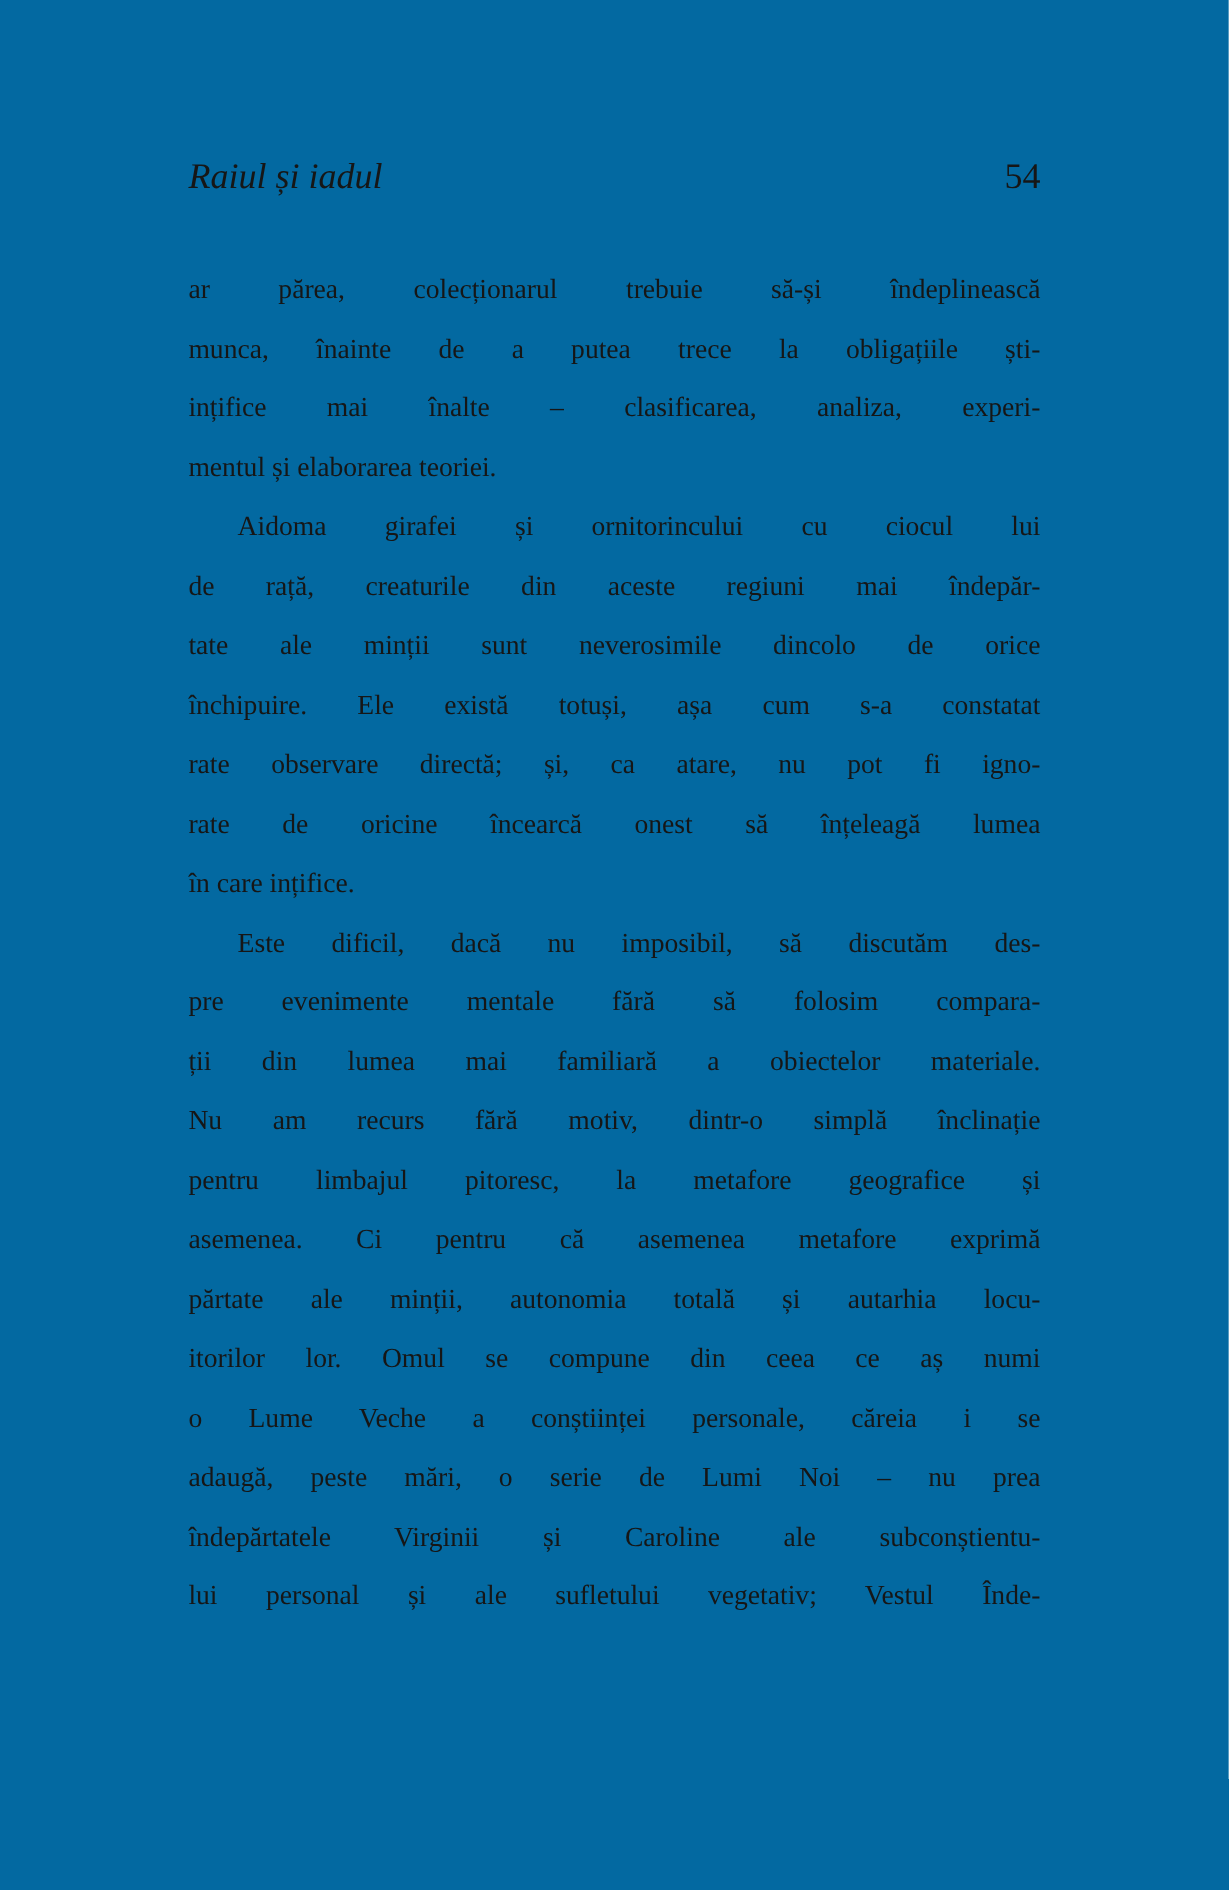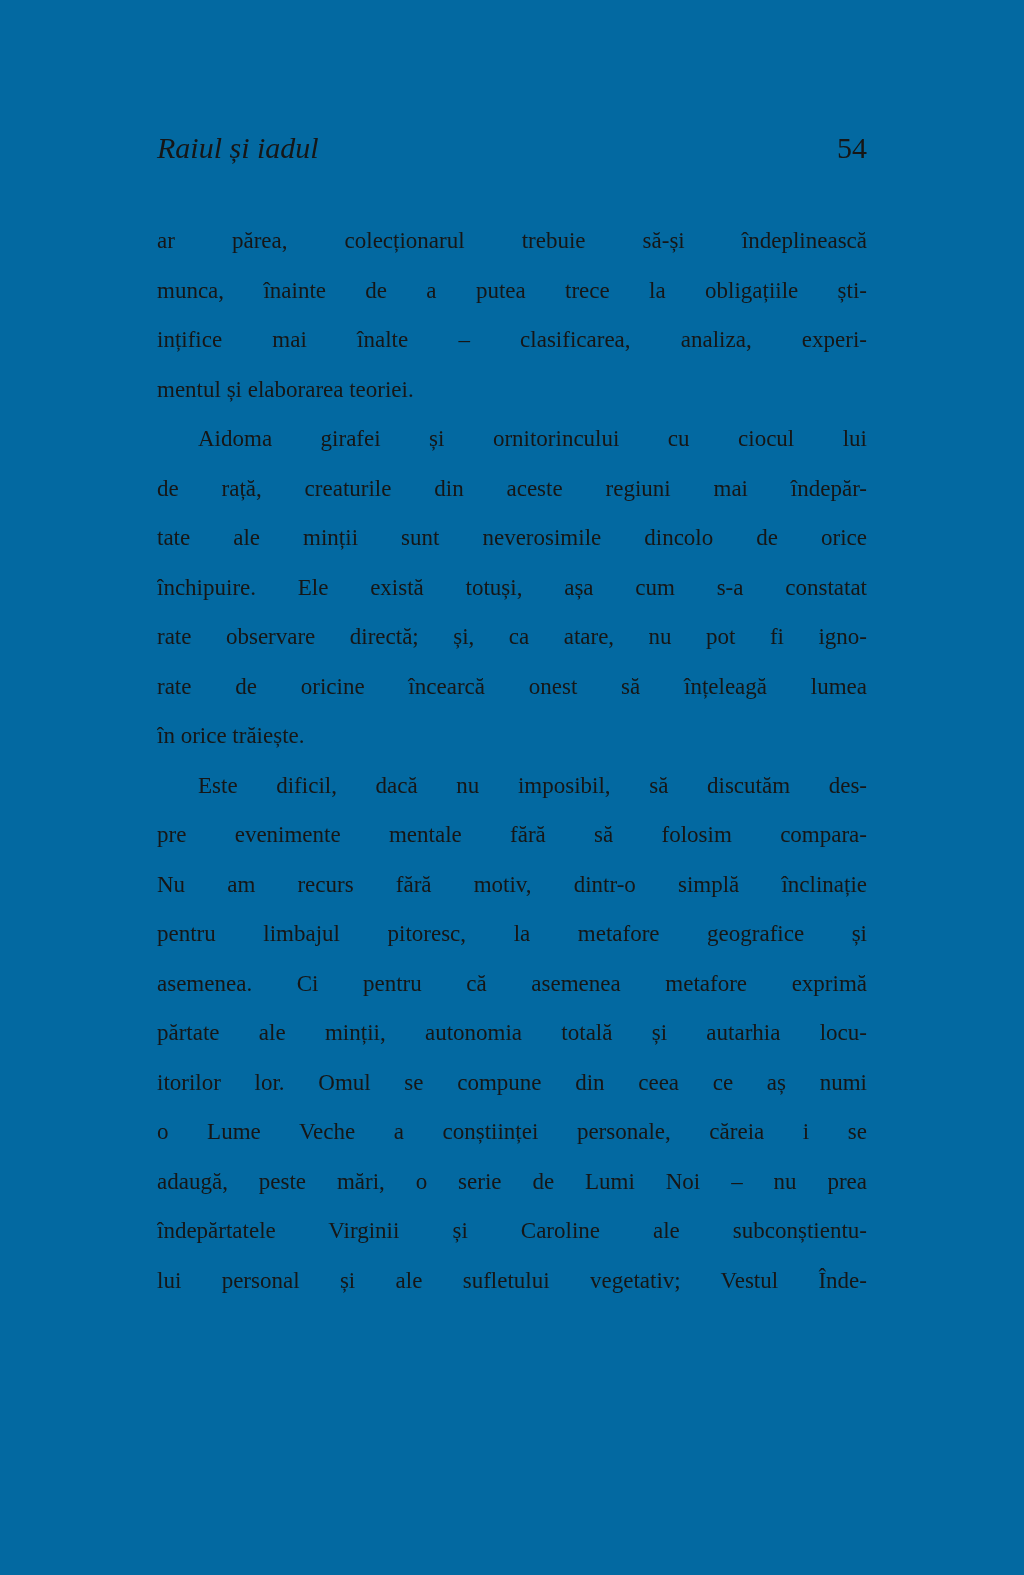--- a/index.html
+++ b/index.html
@@ -74,26 +74,27 @@
       <div class="line end">mentul și elaborarea teoriei.</div>
     </div>
 
     <div class="paragraph">
       <div class="line indent">Aidoma girafei și ornitorincului cu ciocul lui</div>
       <div class="line">de rață, creaturile din aceste regiuni mai îndepăr-</div>
       <div class="line">tate ale minții sunt neverosimile dincolo de orice</div>
       <div class="line">închipuire. Ele există totuși, așa cum s-a constatat</div>
       <div class="line">rate observare directă; și, ca atare, nu pot fi igno-</div>
       <div class="line">rate de oricine încearcă onest să înțeleagă lumea</div>
-      <div class="line end">în orice trăiește.</div>
+      <div class="line end">în care ințifice.</div>
     </div>
 
     <div class="paragraph">
       <div class="line indent">Este dificil, dacă nu imposibil, să discutăm des-</div>
       <div class="line">pre evenimente mentale fără să folosim compara-</div>
+      <div class="line">ții din lumea mai familiară a obiectelor materiale.</div>
       <div class="line">Nu am recurs fără motiv, dintr-o simplă înclinație</div>
       <div class="line">pentru limbajul pitoresc, la metafore geografice și</div>
       <div class="line">asemenea. Ci pentru că asemenea metafore exprimă</div>
       <div class="line">părtate ale minții, autonomia totală și autarhia locu-</div>
       <div class="line">itorilor lor. Omul se compune din ceea ce aș numi</div>
       <div class="line">o Lume Veche a conștiinței personale, căreia i se</div>
       <div class="line">adaugă, peste mări, o serie de Lumi Noi – nu prea</div>
       <div class="line">îndepărtatele Virginii și Caroline ale subconștientu-</div>
       <div class="line">lui personal și ale sufletului vegetativ; Vestul Înde-</div>
     </div>

